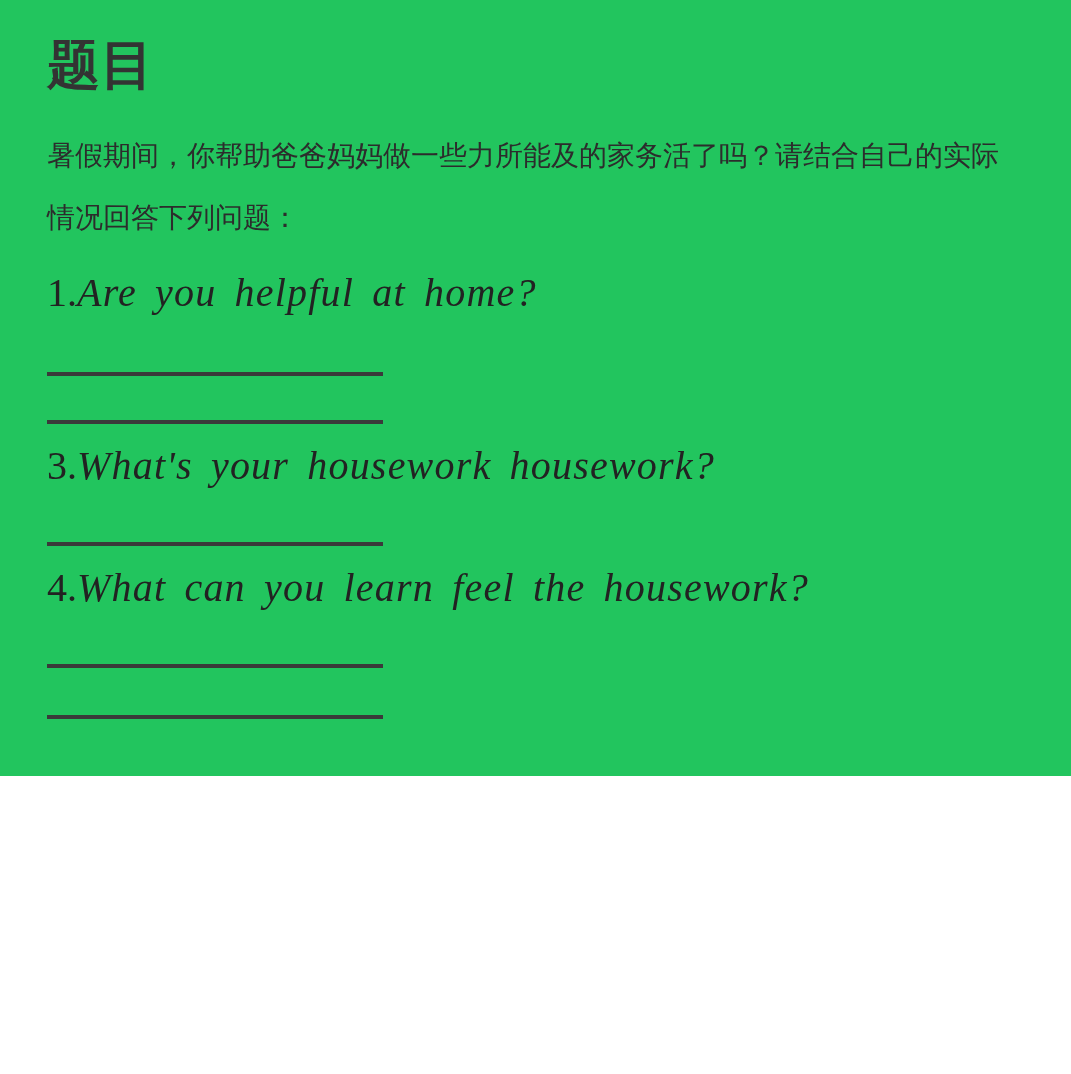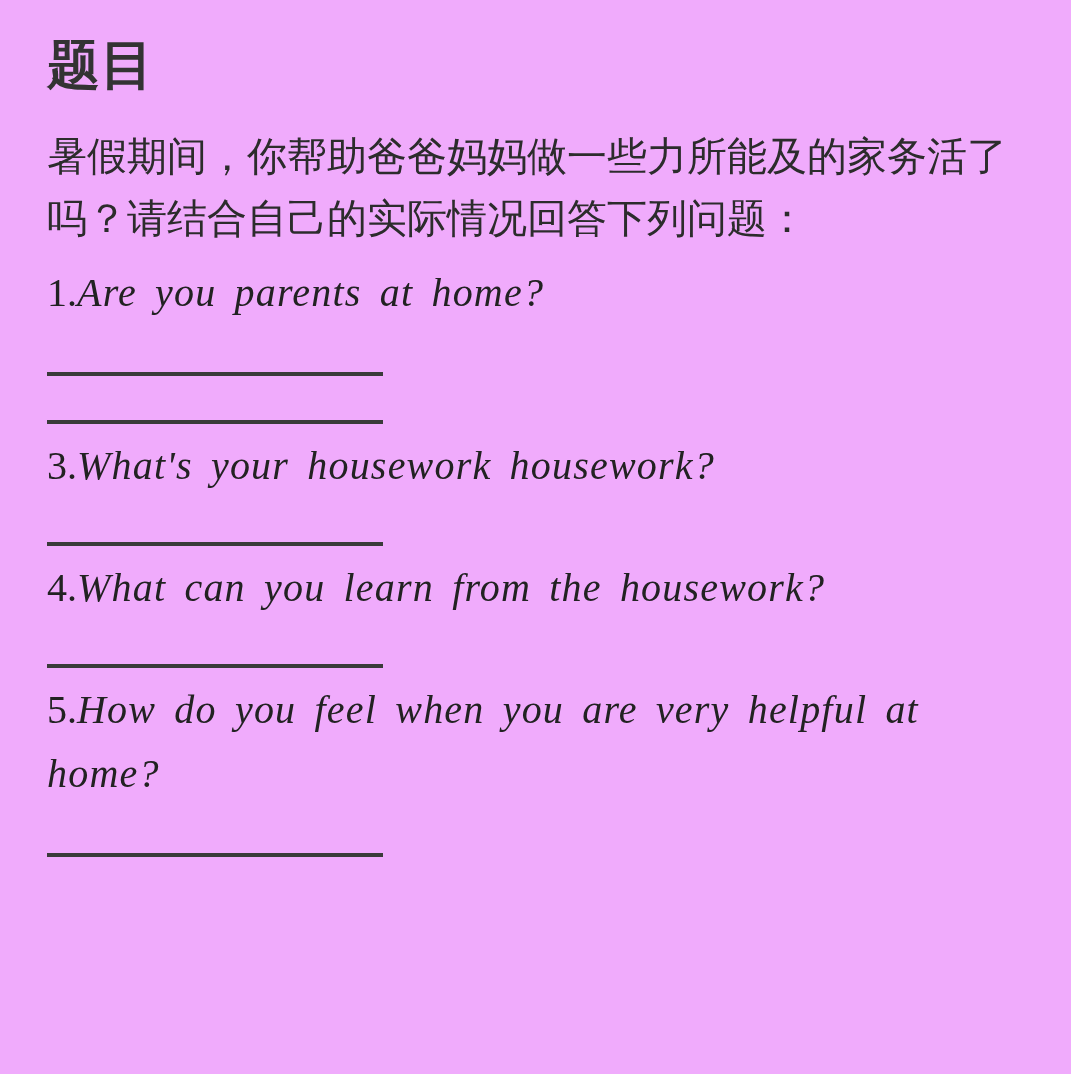--- a/index.html
+++ b/index.html
@@ -12,22 +12,22 @@
     width: 1071px;
     height: 1074px;
     overflow: hidden;
     font-family: "Liberation Serif", "DejaVu Serif", serif;
     -webkit-font-smoothing: antialiased;
   }
 
   .page {
     position: relative;
     width: 1071px;
-    height: 1074px;
-    background: #f0abfc;
+    height: 776px;
+    background: #22c55e;
     box-sizing: border-box;
   }
 
   .content {
     position: absolute;
     left: 47px;
     top: 0;
     width: 966px;
   }
 
@@ -40,21 +40,21 @@
     color: #333333;
     letter-spacing: 0.5px;
     margin: 0;
     padding-top: 33px;
     white-space: nowrap;
   }
 
   
   .prompt {
     font-family: "Liberation Sans", "DejaVu Sans", sans-serif;
-    font-size: 40px;
+    font-size: 28px;
     line-height: 62px;
     color: #2c2c2c;
     margin: 0;
     padding-top: 28px;
     width: 966px;
     text-align: left;
     letter-spacing: 0px;
     word-break: break-all;
   }
 
@@ -108,37 +108,36 @@
 <body>
 
 <div class="page">
   <div class="content">
 
     <h1 class="page-title">题目</h1>
 
     <p class="prompt">暑假期间，你帮助爸爸妈妈做一些力所能及的家务活了吗？请结合自己的实际情况回答下列问题：</p>
 
     <div class="q-block">
-      <p class="question q1"><span class="qnum">1.</span><span class="qtext">Are you parents at home?</span></p>
+      <p class="question q1"><span class="qnum">1.</span><span class="qtext">Are you helpful at home?</span></p>
       <div class="answer-rule rule-1"></div>
     </div>
 
     <div class="q-block">
       <div class="answer-rule rule-2"></div>
     </div>
 
     <div class="q-block">
       <p class="question q3"><span class="qnum">3.</span><span class="qtext">What's your housework housework?</span></p>
       <div class="answer-rule rule-3"></div>
     </div>
 
     <div class="q-block">
-      <p class="question q4"><span class="qnum">4.</span><span class="qtext">What can you learn from the housework?</span></p>
+      <p class="question q4"><span class="qnum">4.</span><span class="qtext">What can you learn feel the housework?</span></p>
       <div class="answer-rule rule-4"></div>
     </div>
 
     <div class="q-block">
-      <p class="question q5"><span class="qnum">5.</span><span class="qtext">How do you feel when you are very helpful at home?</span></p>
       <div class="answer-rule rule-5"></div>
     </div>
 
   </div>
 </div>
 
 </body></html>

